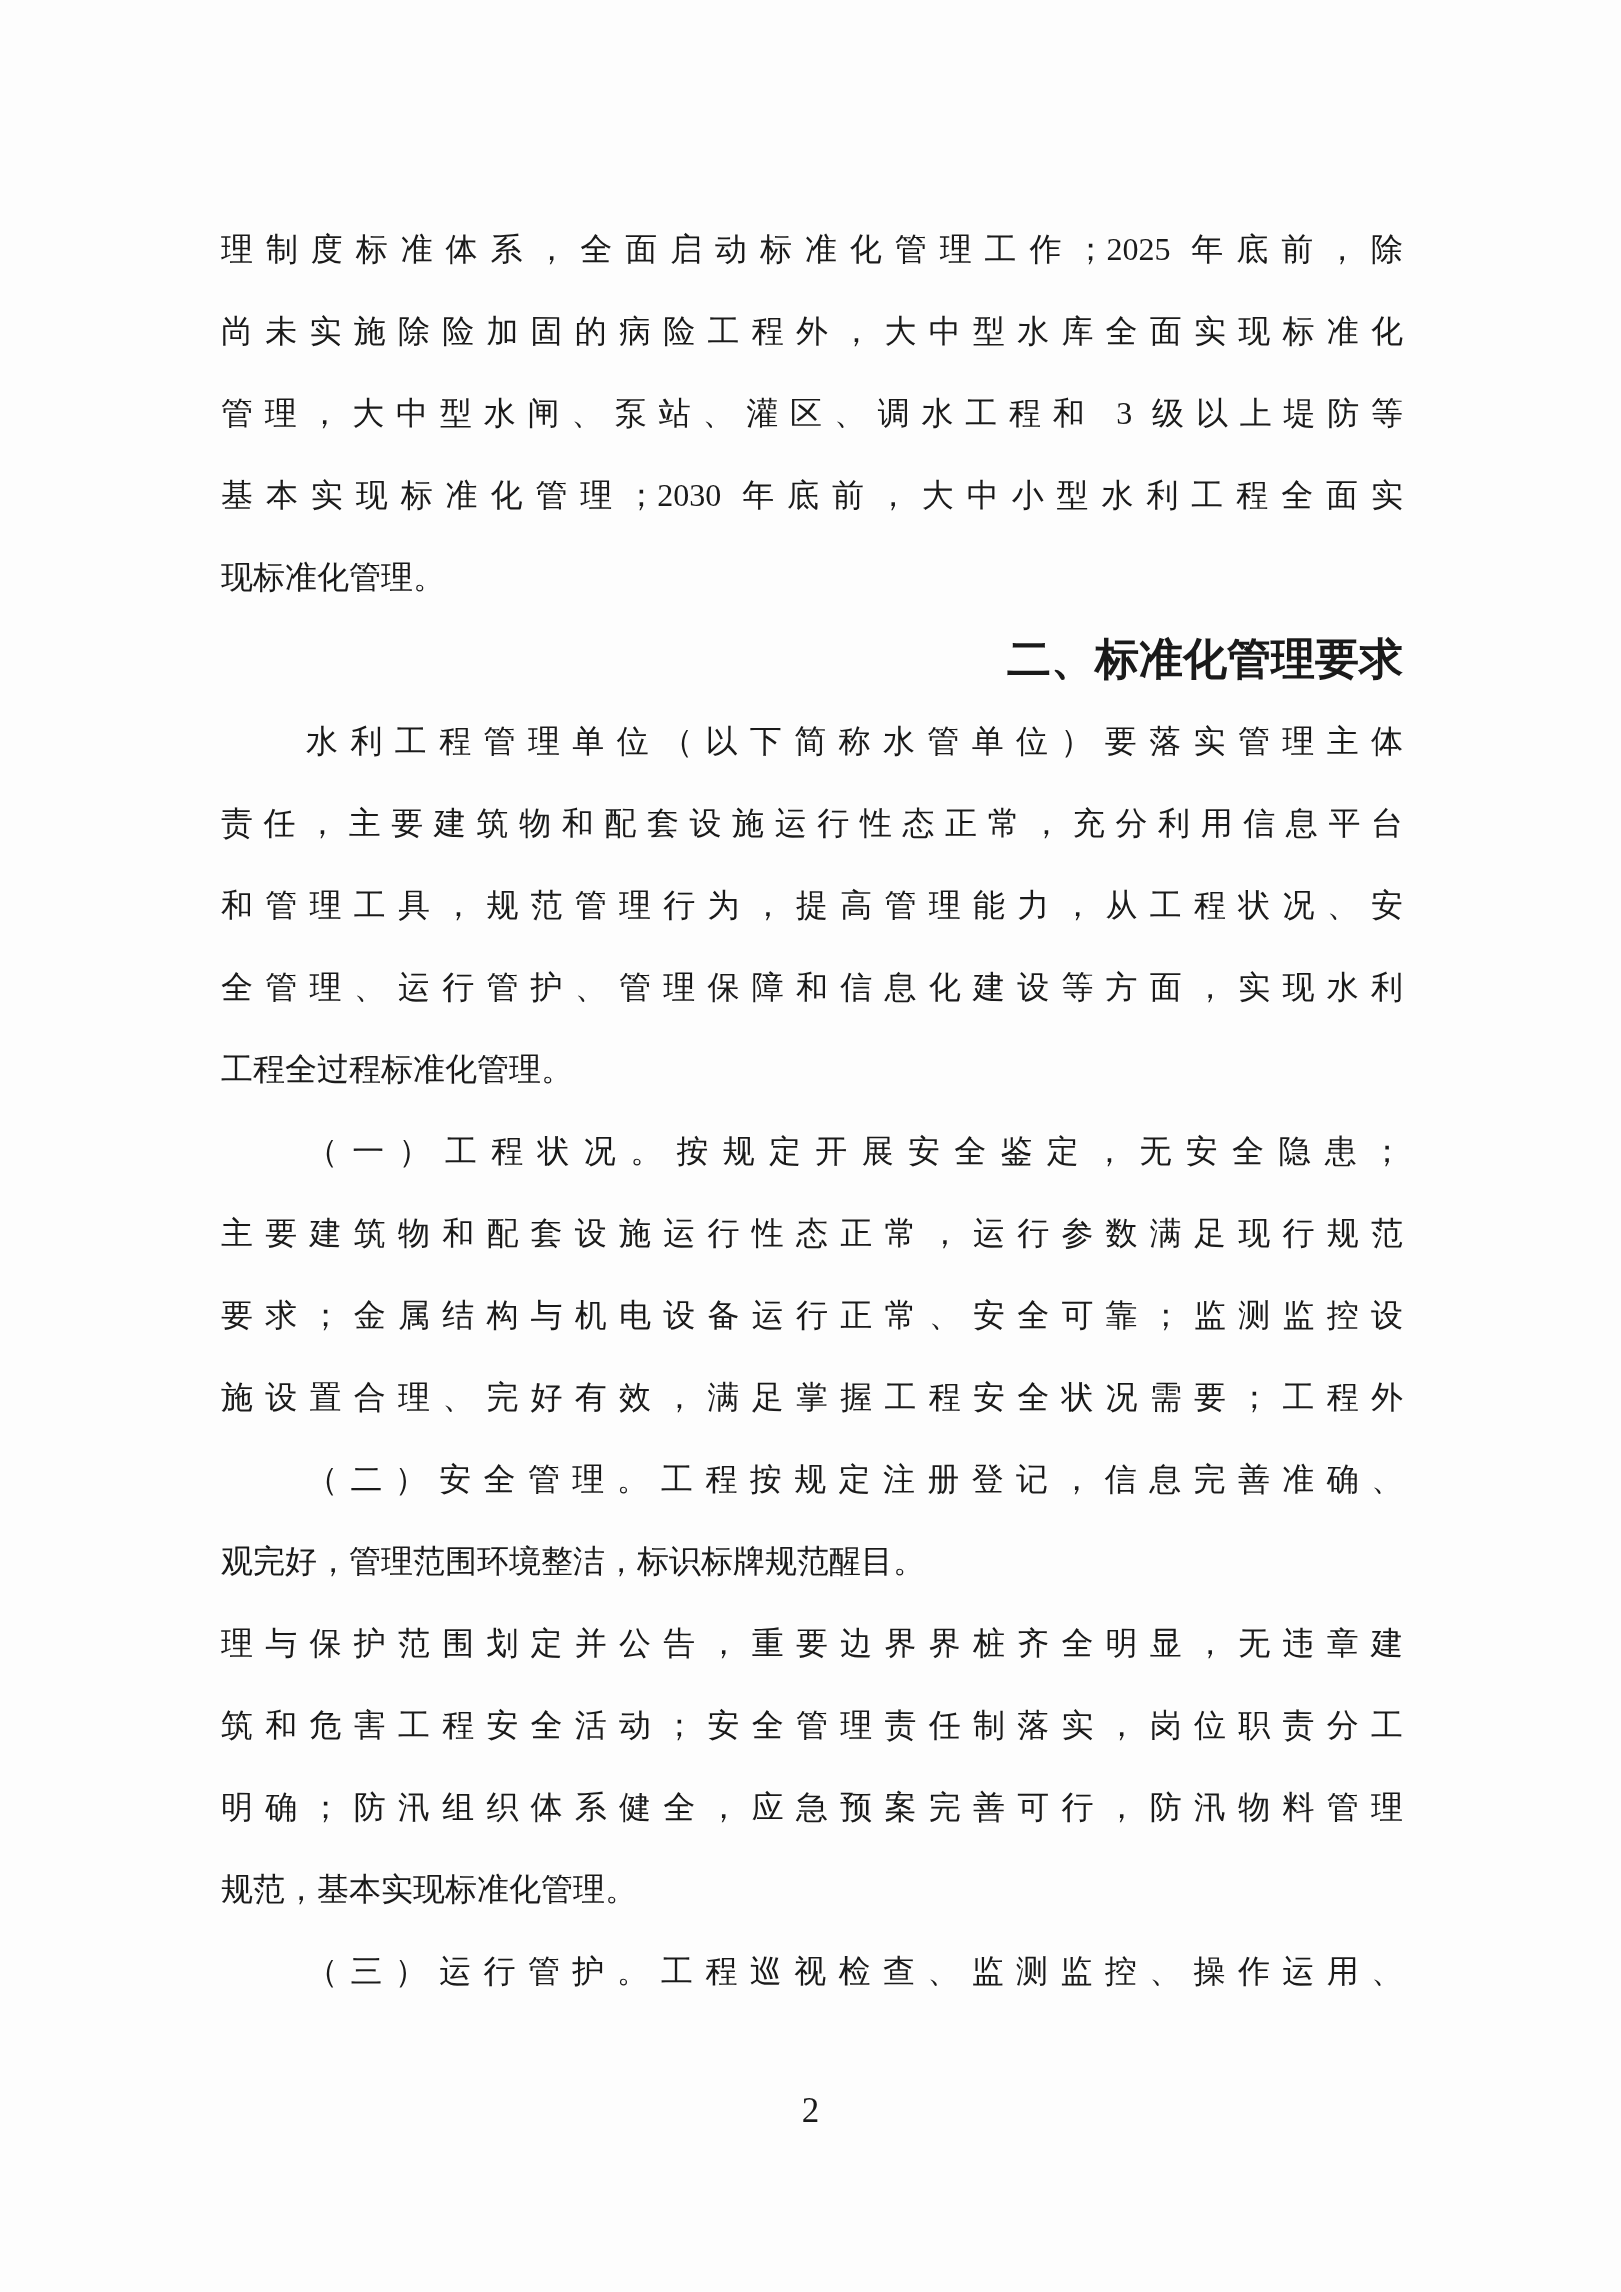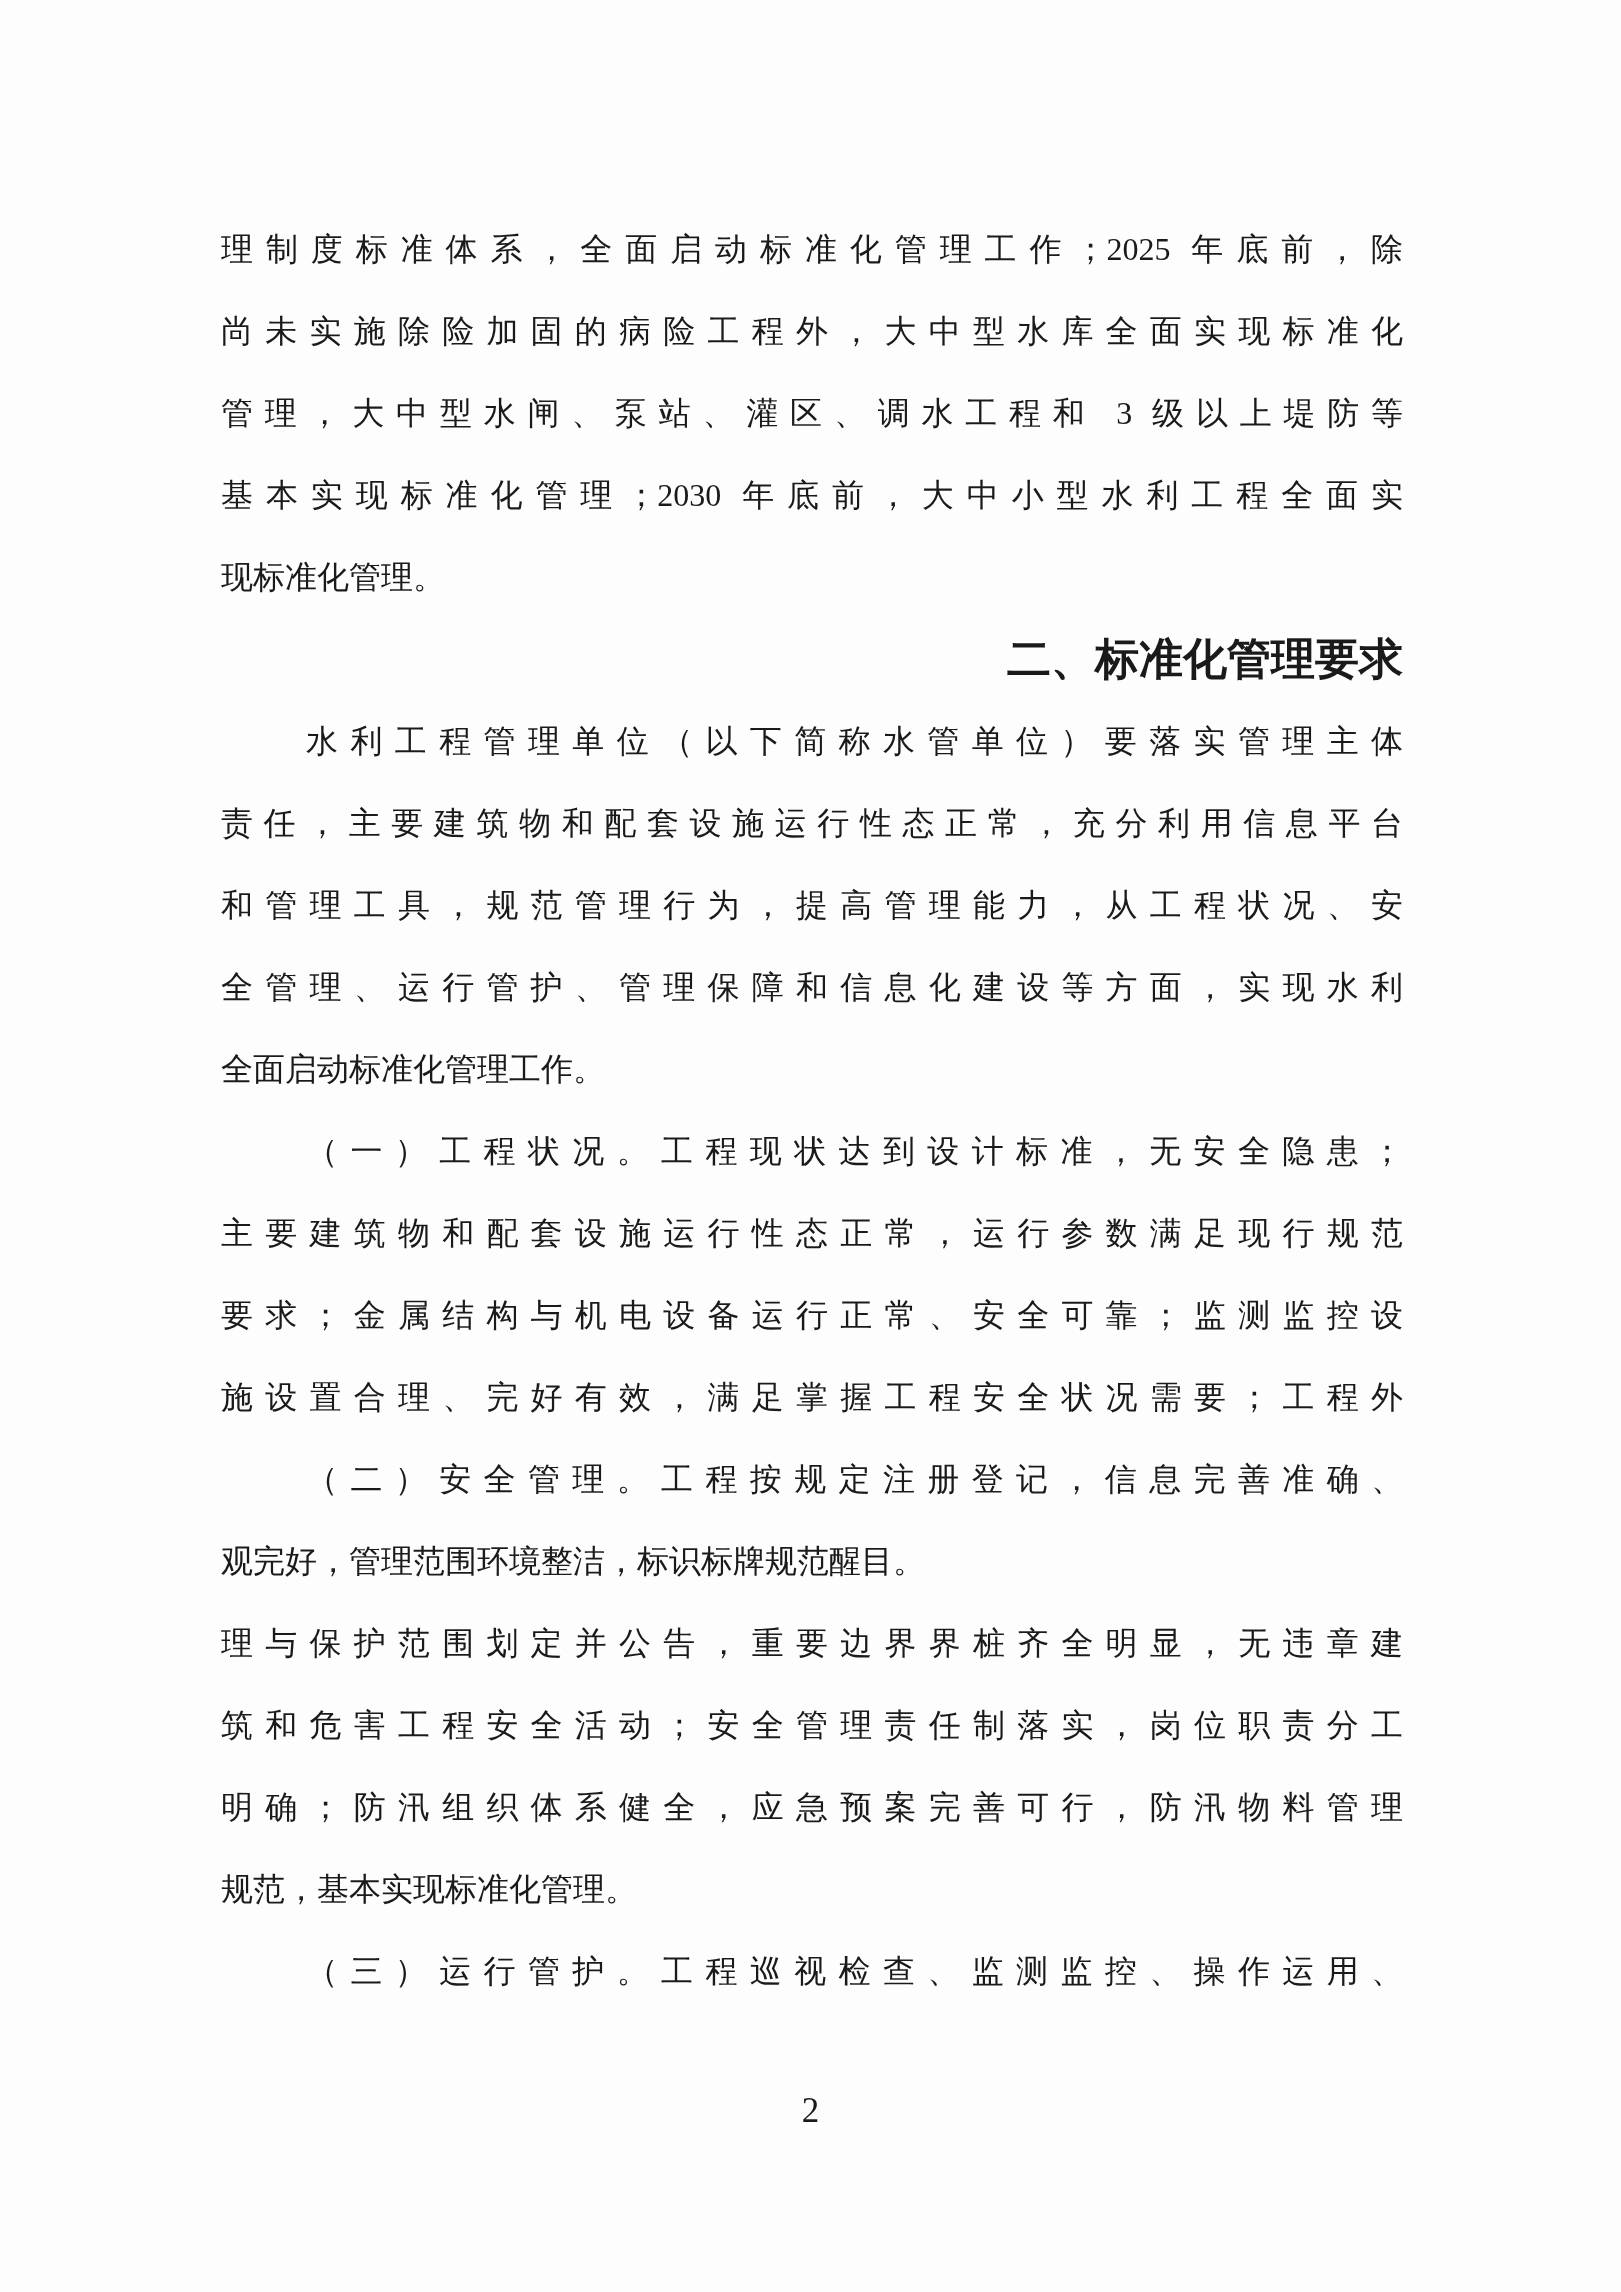--- a/index.html
+++ b/index.html
@@ -73,22 +73,22 @@
       <div class="line body justify">理制度标准体系，全面启动标准化管理工作；2025 年底前，除</div>
       <div class="line body justify">尚未实施除险加固的病险工程外，大中型水库全面实现标准化</div>
       <div class="line body justify">管理，大中型水闸、泵站、灌区、调水工程和 3 级以上堤防等</div>
       <div class="line body justify">基本实现标准化管理；2030 年底前，大中小型水利工程全面实</div>
       <div class="line body">现标准化管理。</div>
       <div class="line heading indent">二、标准化管理要求</div>
       <div class="line body indent justify">水利工程管理单位（以下简称水管单位）要落实管理主体</div>
       <div class="line body justify">责任，主要建筑物和配套设施运行性态正常，充分利用信息平台</div>
       <div class="line body justify">和管理工具，规范管理行为，提高管理能力，从工程状况、安</div>
       <div class="line body justify">全管理、运行管护、管理保障和信息化建设等方面，实现水利</div>
-      <div class="line body">全面启动标准化管理工作。</div>
-      <div class="line body indent justify">（一）工程状况。工程现状达到设计标准，无安全隐患；</div>
+      <div class="line body">工程全过程标准化管理。</div>
+      <div class="line body indent justify">（一）工程状况。按规定开展安全鉴定，无安全隐患；</div>
       <div class="line body justify">主要建筑物和配套设施运行性态正常，运行参数满足现行规范</div>
       <div class="line body justify">要求；金属结构与机电设备运行正常、安全可靠；监测监控设</div>
       <div class="line body justify">施设置合理、完好有效，满足掌握工程安全状况需要；工程外</div>
       <div class="line body indent justify">（二）安全管理。工程按规定注册登记，信息完善准确、</div>
       <div class="line body">观完好，管理范围环境整洁，标识标牌规范醒目。</div>
       <div class="line body justify">理与保护范围划定并公告，重要边界界桩齐全明显，无违章建</div>
       <div class="line body justify">筑和危害工程安全活动；安全管理责任制落实，岗位职责分工</div>
       <div class="line body justify">明确；防汛组织体系健全，应急预案完善可行，防汛物料管理</div>
       <div class="line body">规范，基本实现标准化管理。</div>
       <div class="line body indent justify">（三）运行管护。工程巡视检查、监测监控、操作运用、</div>

